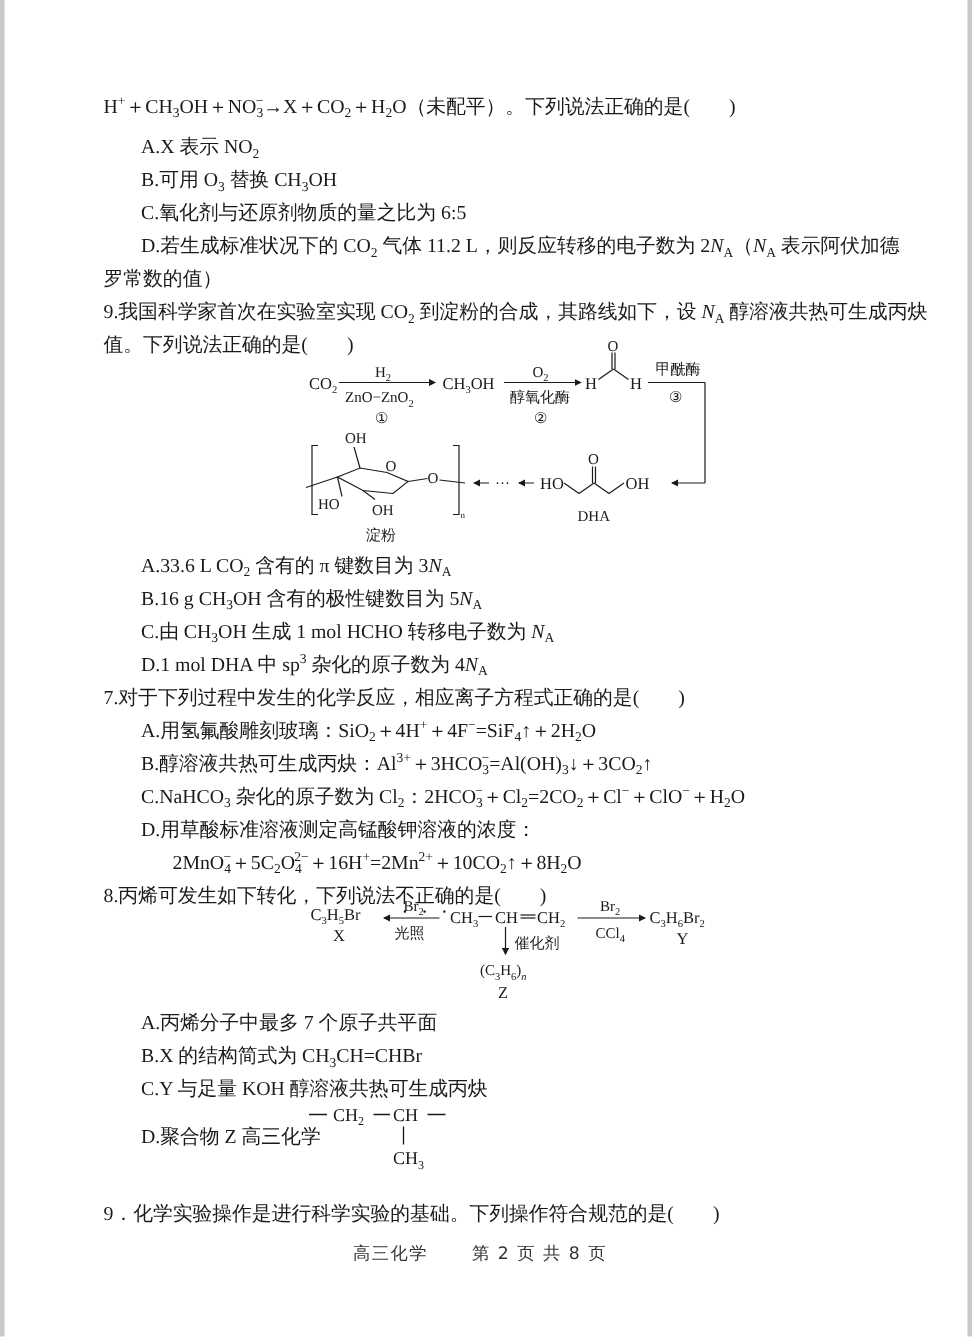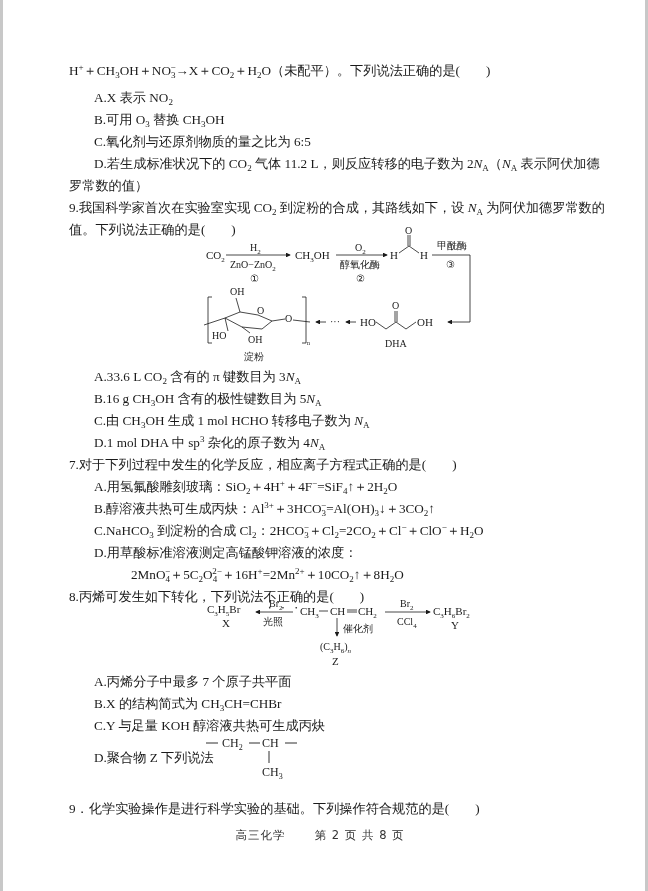--- a/index.html
+++ b/index.html
@@ -7,21 +7,21 @@
     width:648px; height:891px; position:relative; overflow:hidden;
     background:#ffffff;
     font-family: "Liberation Serif", "DejaVu Serif", serif;
     color:#1a1a1a;
   }
   .edge-left { position:absolute; left:0; top:0; width:3px; height:891px; background:#c8c8c8; }
   .edge-right { position:absolute; right:0; top:0; width:3px; height:891px; background:#c8c8c8; }
   .line { position:absolute; font-size:13.2px; line-height:18px; white-space:nowrap; }
   .q { left:69px; }
   .opt { left:94px; }
-  .opt2 { left:131px; }
+  .opt2 { left:115px; }
   sub, sup { font-size:9px; line-height:0; }
   sub { vertical-align:-3px; }
   sup { vertical-align:5px; }
   .it { font-style:italic; }
   .dot { text-emphasis: dot; -webkit-text-emphasis: dot; text-emphasis-position: under; -webkit-text-emphasis-position: under; }
   .footer { position:absolute; left:0; width:640px; top:828px; text-align:center; font-size:11.5px; font-family:"DejaVu Sans", sans-serif; color:#333; letter-spacing:1px; }
   .footer span { margin:0 2px; }
   svg text { font-family: "Liberation Serif", "DejaVu Serif", serif; fill:#1a1a1a; }
   .diagram { position:absolute; }
 </style>
@@ -33,21 +33,21 @@
 
 <div class="line q" style="top:62px;">
   <span>H</span><sup>+</sup>＋CH<sub>3</sub>OH＋NO<sub>3</sub><sup style="margin-left:-5px">−</sup>→X＋CO<sub>2</sub>＋H<sub>2</sub>O<span>（未配平）。下列说法正确的是(</span><span style="display:inline-block;width:26px"></span><span>)</span>
 </div>
 <div class="line opt" style="top:89px;"><span>A.X 表示 NO</span><sub>2</sub></div>
 <div class="line opt" style="top:111px;"><span>B.可用 O</span><sub>3</sub><span> 替换 CH</span><sub>3</sub><span>OH</span></div>
 <div class="line opt" style="top:133px;"><span>C.氧化剂与还原剂物质的量之比为 6:5</span></div>
 <div class="line opt" style="top:155px;"><span>D.若生成标准状况下的 CO</span><sub>2</sub><span> 气体 11.2 L，则反应转移的电子数为 2</span><span class="it">N</span><sub>A</sub><span>（</span><span class="it">N</span><sub>A</sub><span> 表示阿伏加德</span></div>
 <div class="line q" style="top:177px;"><span>罗常数的值）</span></div>
 
-<div class="line q" style="top:199px;"><span>9.我国科学家首次在实验室实现 CO</span><sub>2</sub><span> 到淀粉的合成，其路线如下，设 </span><span class="it">N</span><sub>A</sub><span> 为阿伏加德罗常数的</span></div>
+<div class="line q" style="top:199px;"><span>9.我国科学家首次在实验室实现 CO</span><sub>2</sub><span> 到淀粉的合成，其路线如下，设 </span><span class="it">N</span><sub>A</sub><span> 醇溶液共热可生成丙炔</span></div>
 <div class="line q" style="top:221px;"><span>值。下列说法正确的是(</span><span style="display:inline-block;width:26px"></span><span>)</span></div>
 
 <svg class="diagram" style="left:190px;top:225px;" width="290" height="140" viewBox="0 0 290 140">
   <defs>
     <marker id="ah" markerWidth="6" markerHeight="6" refX="5" refY="3" orient="auto">
         <path d="M0,0 L6,3 L0,6 Z" fill="#1a1a1a"></path>
       </marker>
   </defs>
 
   <text x="16" y="34" font-size="11">CO<tspan font-size="7" dy="3">2</tspan></text>
@@ -108,21 +108,21 @@
 </svg>
 
 <div class="line opt" style="top:368px;"><span>A.33.6 L CO</span><sub>2</sub><span> 含有的 π 键数目为 3</span><span class="it">N</span><sub>A</sub></div>
 <div class="line opt" style="top:390px;"><span>B.16 g CH</span><sub>3</sub><span>OH 含有的极性键数目为 5</span><span class="it">N</span><sub>A</sub></div>
 <div class="line opt" style="top:412px;text-align:right;"><span>C.由 CH</span><sub>3</sub><span>OH 生成 1 mol HCHO 转移电子数为 </span><span class="it">N</span><sub>A</sub></div>
 <div class="line opt" style="top:434px;"><span>D.1 mol DHA 中 sp</span><sup>3</sup><span> 杂化的原子数为 4</span><span class="it">N</span><sub>A</sub></div>
 
 <div class="line q" style="top:456px;"><span>7.对于下列过程中发生的化学反应，相应离子方程式正确的是(</span><span style="display:inline-block;width:26px"></span><span>)</span></div>
 <div class="line opt" style="top:478px;"><span>A.用氢氟酸雕刻玻璃：</span>SiO<sub>2</sub>＋4H<sup>+</sup>＋4F<sup>−</sup>=SiF<sub>4</sub>↑＋2H<sub>2</sub>O</div>
 <div class="line opt" style="top:500px;"><span>B.醇溶液共热可生成丙炔：</span>Al<sup>3+</sup>＋3HCO<sub>3</sub><sup style="margin-left:-5px">−</sup>=Al(OH)<sub>3</sub>↓＋3CO<sub>2</sub>↑</div>
-<div class="line opt" style="top:522px;"><span>C.NaHCO</span><sub>3</sub><span> 到淀粉的合成 Cl</span><sub>2</sub><span>：</span>2HCO<sub>3</sub><sup style="margin-left:-5px">−</sup>＋Cl<sub>2</sub>=2CO<sub>2</sub>＋Cl<sup>−</sup>＋ClO<sup>−</sup>＋H<sub>2</sub>O</div>
+<div class="line opt" style="top:522px;"><span>C.NaHCO</span><sub>3</sub><span> 杂化的原子数为 Cl</span><sub>2</sub><span>：</span>2HCO<sub>3</sub><sup style="margin-left:-5px">−</sup>＋Cl<sub>2</sub>=2CO<sub>2</sub>＋Cl<sup>−</sup>＋ClO<sup>−</sup>＋H<sub>2</sub>O</div>
 <div class="line opt" style="top:544px;"><span>D.用草酸标准溶液测定高锰酸钾溶液的浓度：</span></div>
 <div class="line opt2" style="top:566px;">2MnO<sub>4</sub><sup style="margin-left:-5px">−</sup>＋5C<sub>2</sub>O<sub>4</sub><sup style="margin-left:-5px">2−</sup>＋16H<sup>+</sup>=2Mn<sup>2+</sup>＋10CO<sub>2</sub>↑＋8H<sub>2</sub>O</div>
 
 <div class="line q" style="top:588px;"><span>8.丙烯可发生如下转化，下列说法</span><span class="dot">不正确</span><span>的是(</span><span style="display:inline-block;width:26px"></span><span>)</span></div>
 
 <svg class="diagram" style="left:190px;top:592px;" width="290" height="78" viewBox="0 0 290 78">
   <defs>
     <marker id="ah2" markerWidth="6" markerHeight="6" refX="5" refY="3" orient="auto">
         <path d="M0,0 L6,3 L0,6 Z" fill="#1a1a1a"></path>
       </marker>
@@ -145,21 +145,21 @@
   <text x="261" y="37" font-size="11">Y</text>
   <line x1="147" y1="26" x2="147" y2="44" stroke="#1a1a1a" stroke-width="0.8" marker-end="url(#ah2)"></line>
   <text x="153" y="40" font-size="10">催化剂</text>
   <text x="130" y="58" font-size="10">(C<tspan font-size="7" dy="3">3</tspan><tspan dy="-3">H</tspan><tspan font-size="7" dy="3">6</tspan><tspan dy="-3">)</tspan><tspan font-size="7" dy="3" font-style="italic">n</tspan></text>
   <text x="142" y="73" font-size="11">Z</text>
 </svg>
 
 <div class="line opt" style="top:673px;"><span>A.丙烯分子中最多 7 个原子共平面</span></div>
 <div class="line opt" style="top:695px;"><span>B.X 的结构简式为 CH</span><sub>3</sub><span>CH=CHBr</span></div>
 <div class="line opt" style="top:717px;"><span>C.Y 与足量 KOH 醇溶液共热可生成丙炔</span></div>
-<div class="line opt" style="top:749px;"><span>D.聚合物 Z 下列说法</span></div>
+<div class="line opt" style="top:749px;"><span>D.聚合物 Z 高三化学</span></div>
 <svg class="diagram" style="left:205px;top:734px;" width="100" height="48" viewBox="0 0 100 48">
   <line x1="1" y1="9" x2="13" y2="9" stroke="#1a1a1a" stroke-width="0.9"></line>
   <text x="17" y="13" font-size="12">CH<tspan font-size="8" dy="3">2</tspan></text>
   <line x1="44" y1="9" x2="55" y2="9" stroke="#1a1a1a" stroke-width="0.9"></line>
   <text x="57" y="13" font-size="12">CH</text>
   <line x1="80" y1="9" x2="92" y2="9" stroke="#1a1a1a" stroke-width="0.9"></line>
   <line x1="64" y1="17" x2="64" y2="29" stroke="#1a1a1a" stroke-width="0.9"></line>
   <text x="57" y="42" font-size="12">CH<tspan font-size="8" dy="3">3</tspan></text>
 </svg>
 

